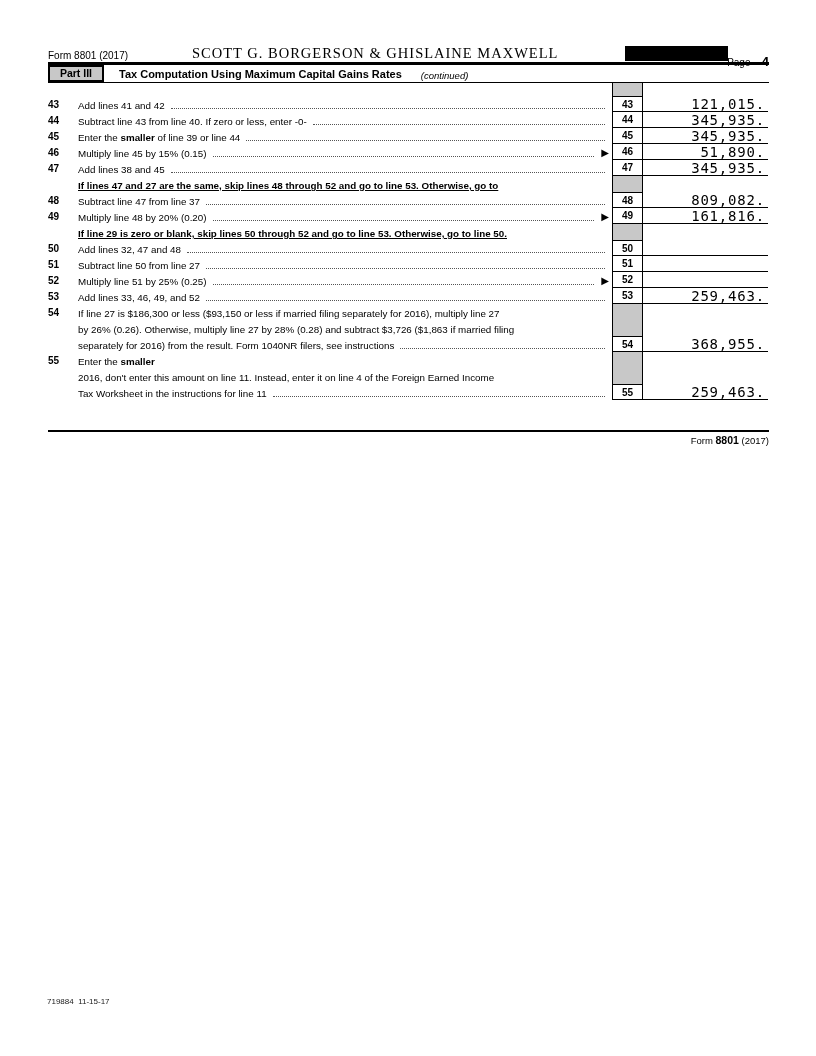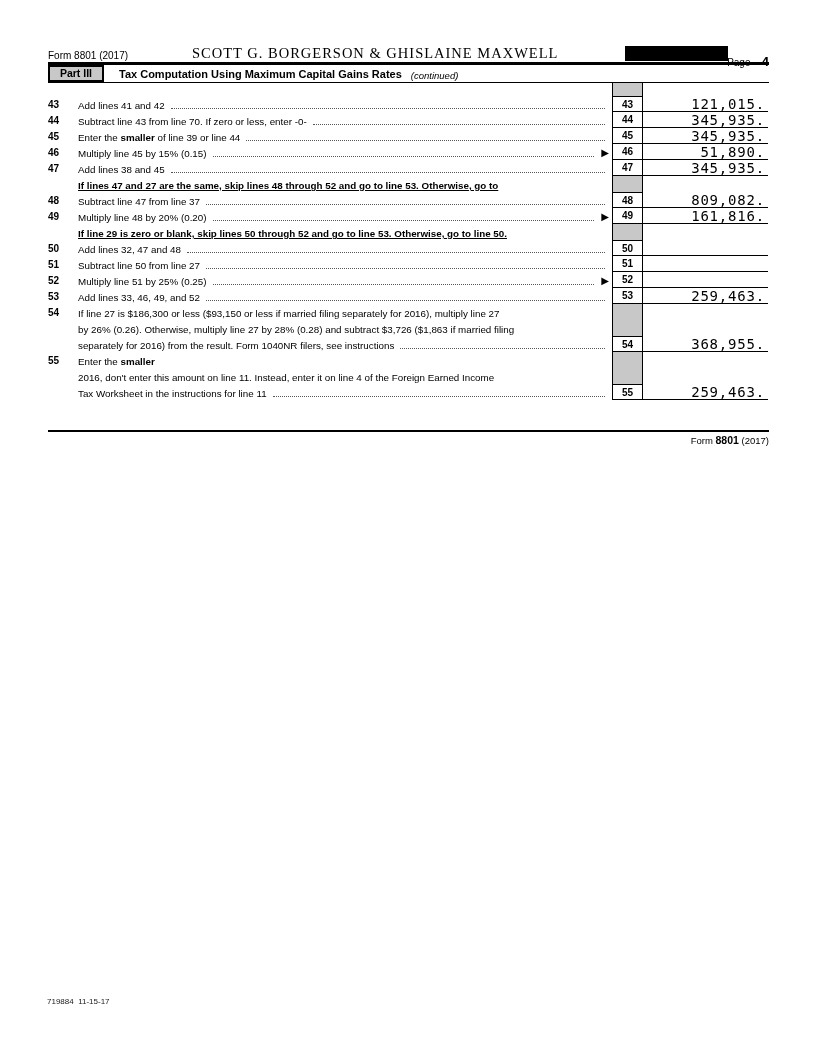--- a/index.html
+++ b/index.html
@@ -14,21 +14,21 @@
   .redact{position:absolute;left:625px;top:46px;width:103px;height:15px;background:#000;}
   .pageinfo{position:absolute;right:47px;top:54px;font-size:10px;display:flex;align-items:baseline;gap:11px;}
   .pagenum{font-weight:bold;font-size:13.5px;}
   .head-rule{position:absolute;left:48px;top:62px;width:721px;height:2.5px;background:#000;}
   
   .part-row{position:absolute;left:48px;top:65px;width:721px;height:17px;
     border-bottom:1.5px solid #000;display:flex;align-items:center;}
   .part-box{width:56px;height:17px;box-sizing:border-box;border:2px solid #000;background:#c8c8c8;
     font-weight:bold;font-size:10.5px;text-align:center;line-height:13px;flex:0 0 auto;}
   .part-title{font-weight:bold;font-size:11px;margin-left:15px;white-space:pre;text-align:center;}
-  .part-cont{font-style:italic;font-size:9.5px;margin-left:9px;position:relative;top:2px;white-space:pre;}
+  .part-cont{font-style:italic;font-size:9.5px;margin-left:19px;position:relative;top:2px;white-space:pre;}
   
   .tbl{position:absolute;left:45px;top:83px;width:723px;}
   .row{display:flex;height:16px;}
   .row.sp{height:13px;}
   .mnum{width:33px;box-sizing:border-box;padding-left:3px;font-weight:bold;font-size:10px;line-height:17px;flex:0 0 auto;}
   .desc{flex:1 1 auto;display:flex;align-items:flex-end;font-size:9.8px;min-width:0;position:relative;}
   .desc .t{line-height:13px;white-space:pre;}
   .desc .b{font-weight:bold;margin-top:38px;}
   .instr{font-weight:bold;text-decoration:underline;}
   .lead{flex:1 1 auto;min-width:6px;border-bottom:1.3px dotted #555;margin:0 7px 3px 6px;}
@@ -83,21 +83,21 @@
         <span class="t">Add lines 41 and 42</span>
         <span class="lead"></span>
       </div>
     <div class="nbox white bt">43</div>
     <div class="amt uline">121,015.</div>
   </div>
 
   <div class="row">
     <div class="mnum">44</div>
     <div class="desc">
-        <span class="t">Subtract line 43 from line 70. If zero or less, enter -0-</span>
+        <span class="t">Subtract line 43 from line 40. If zero or less, enter -0-</span>
         <span class="lead"></span>
       </div>
     <div class="nbox white">44</div>
     <div class="amt uline">345,935.</div>
   </div>
 
   <div class="row">
     <div class="mnum">45</div>
     <div class="desc">
         <span class="t">Enter the </span>

